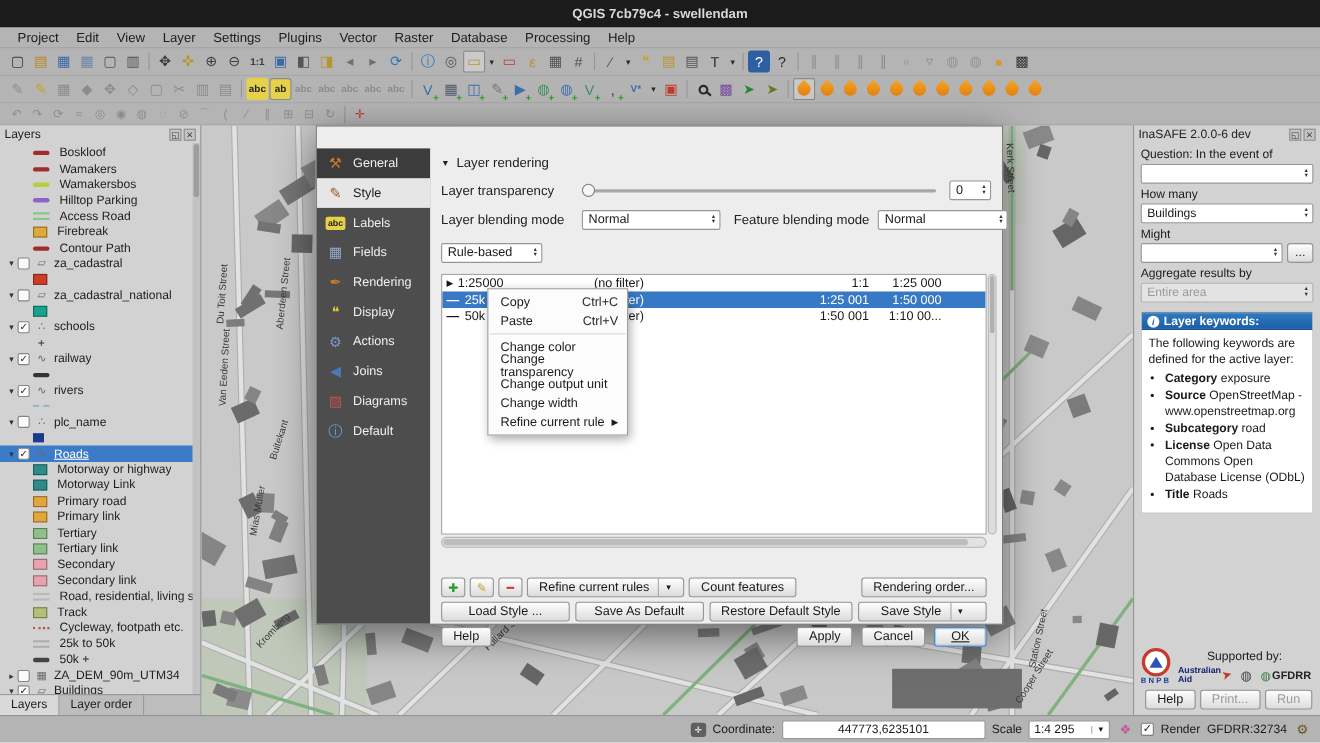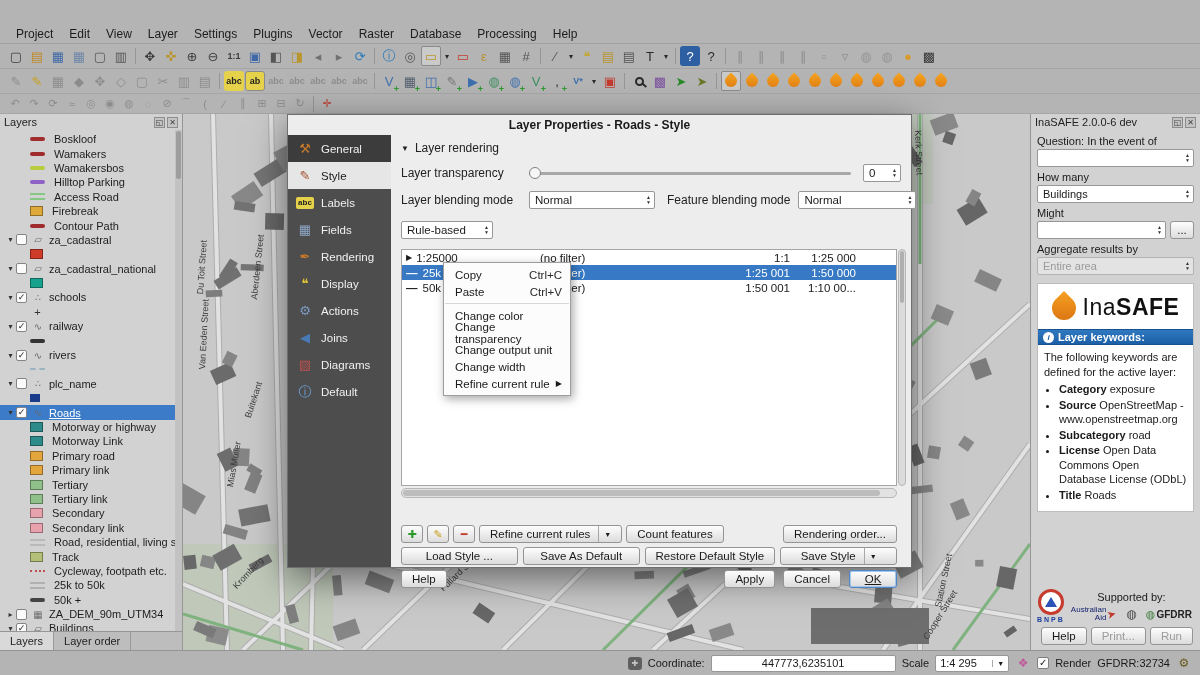--- a/index.html
+++ b/index.html
@@ -130,40 +130,43 @@
 .kw-body li{margin-bottom:1px}
 .ina-bottom{margin-top:auto;padding:2px 0 5px 0}
 .ina-support{display:flex;align-items:flex-start;gap:4px}
 .bnpb{display:flex;flex-direction:column;align-items:center;flex:0 0 auto}
 .bnpb-circle{width:26px;height:26px;border:3px solid #c63b2e;border-radius:50%;background:#fff;display:flex;align-items:center;justify-content:center}
 .bnpb-tri{width:0;height:0;border-left:6px solid transparent;border-right:6px solid transparent;border-bottom:10px solid #2a52b8}
 .bnpb-txt{font-size:7px;font-weight:bold;color:#1a3f9e;letter-spacing:2px;margin-top:1px}
 .sup-col{flex:1;display:flex;flex-direction:column}
 .supported{text-align:center;font-size:11px;margin:2px 0 3px}
 .logos{display:flex;align-items:center;justify-content:space-between;padding:0 2px}
-.aus{font-size:8px;font-weight:normal;color:#15246e;line-height:1;text-align:right;display:flex;align-items:center;gap:1px}
+.aus{font-size:8px;font-weight:bold;color:#15246e;line-height:1;text-align:left;display:flex;align-items:center;gap:1px}
 .kanga{color:#c0392b;font-size:11px;transform:rotate(-15deg);display:inline-block}
 .globe{font-size:12px;color:#444}
 .gfdrr{display:flex;align-items:center;gap:1px;font-size:10px;font-weight:bold;color:#222}
 .gfdrr .g-ic{color:#3a7a3a;font-size:11px}
 .ina-btns{display:flex;gap:4px;padding:0 4px;margin-top:4px}
 .ina-btns .btn{flex:1}
 
 #statusbar{position:absolute;left:0;top:650px;width:1200px;height:25px;background:#b4b4b4;border-top:1px solid #949494;display:flex;align-items:center;justify-content:flex-end;padding:0 8px;gap:6px;font-size:11px;color:#1a1a1a}
 .sb-input{width:185px;height:17px;background:#fff;border:1px solid #979797;border-radius:2px;text-align:center;font-size:11px;line-height:15px}
 .sb-combo{width:74px;height:17px;background:#fff;border:1px solid #979797;border-radius:2px;font-size:11px;display:flex;align-items:center;padding:0 4px;position:relative}
 .sb-combo .dv{margin-left:auto;border-left:1px solid #aaa;padding-left:4px;font-size:7px}
 .sb-ic{width:16px;height:16px;display:flex;align-items:center;justify-content:center;font-size:12px}
 .mouse-ic{width:14px;height:13px;background:#5f5f5f;border-radius:3px;color:#fff;font-size:8px;line-height:13px;text-align:center}
 .cb{width:12px;height:12px;background:#fbfbfb;border:1px solid #7f7f7f;border-radius:2px;font-size:10px;line-height:10px;text-align:center;color:#222}
 </style>
 </head>
 <body>
 
 <div id="app">
+  <div id="titlebar">
+    <span>QGIS 7cb79c4 - swellendam</span>
+  </div>
   <div id="menubar">
       <div class="menu-item">Project</div>
       <div class="menu-item">Edit</div>
       <div class="menu-item">View</div>
       <div class="menu-item">Layer</div>
       <div class="menu-item">Settings</div>
       <div class="menu-item">Plugins</div>
       <div class="menu-item">Vector</div>
       <div class="menu-item">Raster</div>
       <div class="menu-item">Database</div>
@@ -712,24 +715,20 @@
           </div>
         <div class="btn dots-btn">...</div>
       </div>
       <div class="ina-label">Aggregate results by</div>
       <div class="ina-combo dis">
           <span>Entire area</span>
           <span class="arr"></span>
         </div>
 
       <div class="ina-card">
-        <div class="ina-logo">
-          <span class="logo-leaf"></span>
-          <span class="logo-text"><span>Ina</span><b>SAFE</b></span>
-        </div>
         <div class="kw-head">
           <span class="kwi">i</span>
           <span>Layer keywords:</span>
         </div>
         <div class="kw-body">
           <span>The following keywords are defined for the active layer:</span>
           <ul id="kwlist">
               <li><b>Category</b> exposure</li>
               <li><b>Source</b> OpenStreetMap - www.openstreetmap.org</li>
               <li><b>Subcategory</b> road</li>
@@ -765,21 +764,20 @@
         <div class="ina-btns" id="inabtns">
             <div class="btn">Help</div>
             <div class="btn dis">Print...</div>
             <div class="btn dis">Run</div>
           </div>
       </div>
     </div>
   </div>
 
   <div id="dialog">
-    <div class="dlg-title">Layer Properties - Roads - Style</div>
     <div id="dlgsidebar">
         <div class="side-item first">
           <span class="side-ic" style="color: rgb(200, 122, 42);">⚒</span>
           <span>General</span>
         </div>
         <div class="side-item active">
           <span class="side-ic" style="color: rgb(160, 82, 45);">✎</span>
           <span>Style</span>
         </div>
         <div class="side-item">

